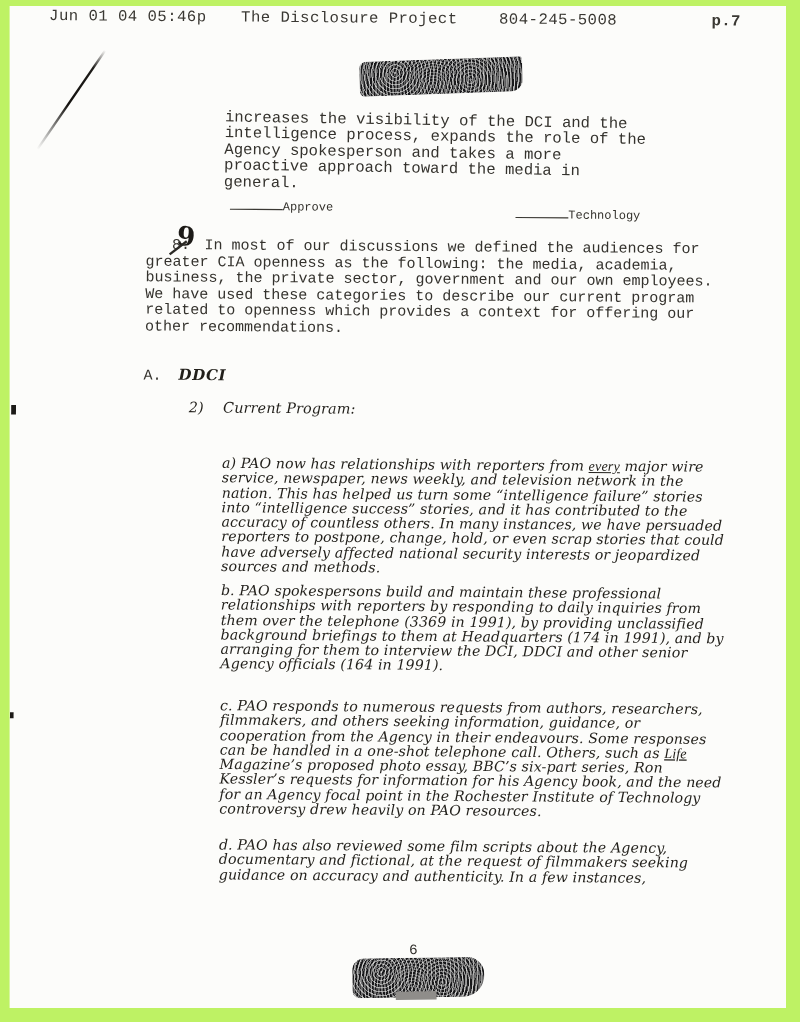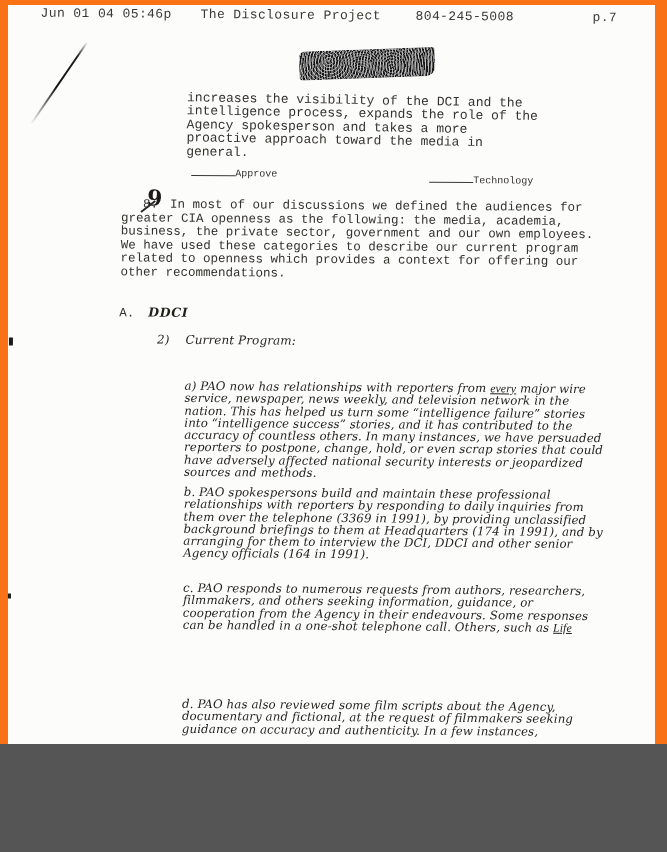--- a/index.html
+++ b/index.html
@@ -1,17 +1,17 @@
 <!DOCTYPE html>
 <html><head>
 <meta charset="utf-8">
 <style>
   html,body{margin:0;padding:0;background:#555;}
   .scan{
-    position:relative;width:667px;height:744px;background:#f97316;overflow:hidden;
+    position:relative;width:667px;height:852px;background:#bef264;overflow:hidden;
     font-family:"Liberation Mono","DejaVu Sans Mono",monospace;
   }
   .page{
     position:absolute;left:8px;top:5px;width:647px;height:835px;
     background:#fcfcfa;
   }
   .content{position:absolute;inset:0;transform:rotate(0.45deg);transform-origin:50% 45%;}
   .abs{position:absolute;}
   
   .fax{font-size:13px;color:#3a3833;letter-spacing:.4px;white-space:pre;}
@@ -76,21 +76,21 @@
 <body>
 
 <div class="scan">
   <div class="page"></div>
 
   <div class="content">
 
     <div class="abs fax" style="left:38px;top:8px;">Jun 01 04 05:46p</div>
     <div class="abs fax" style="left:198px;top:8px;">The Disclosure Project</div>
     <div class="abs fax" style="left:413px;top:8px;">804-245-5008</div>
-    <div class="abs fax" style="left:590px;top:8px;">p.7</div>
+    <div class="abs fax" style="left:590px;top:8px;font-weight:bold;">p.7</div>
 
     <div class="abs scratch"></div>
     <div class="abs redact redact-top"></div>
 
     <div class="abs typed intro">increases the visibility of the DCI and the
 intelligence process, expands the role of the
 Agency spokesperson and takes a more
 proactive approach toward the media in
 general.</div>
 
@@ -121,21 +121,25 @@
     <div class="abs body-it para pb"><span>b.  PAO spokespersons build and maintain these professional
 relationships with reporters by responding to daily inquiries from
 them over the telephone (3369 in 1991), by providing unclassified
 background briefings to them at Headquarters (174 in 1991), and by
 arranging for them to interview the DCI, DDCI and other senior
 Agency officials (164 in 1991).</span><span class="u"></span><span></span></div>
 
     <div class="abs body-it para pc"><span>c.  PAO responds to numerous requests from authors, researchers,
 filmmakers, and others seeking information, guidance, or
 cooperation from the Agency in their endeavours.  Some responses
-can be handled in a one-shot telephone call.  Others, such as </span><span class="u">Life</span></div>
+can be handled in a one-shot telephone call.  Others, such as </span><span class="u">Life</span><span>
+Magazine’s proposed photo essay, BBC’s six-part series, Ron
+Kessler’s requests for information for his Agency book, and the need
+for an Agency focal point in the Rochester Institute of Technology
+controversy drew heavily on PAO resources.</span></div>
 
     <div class="abs body-it para pd"><span>d.  PAO has also reviewed some film scripts about the Agency,
 documentary and fictional, at the request of filmmakers seeking
 guidance on accuracy and authenticity.  In a few instances,</span><span class="u"></span><span></span></div>
 
     <div class="abs fax pagenum">6</div>
     <div class="abs redact redact-bottom"></div>
 
     <div class="abs tick" style="left:9px;top:340px;width:4px;height:8px;"></div>
     <div class="abs tick" style="left:10px;top:596px;width:3px;height:5px;"></div>

